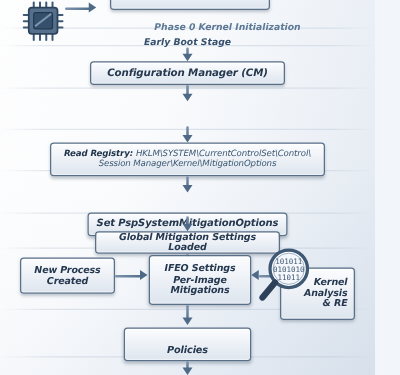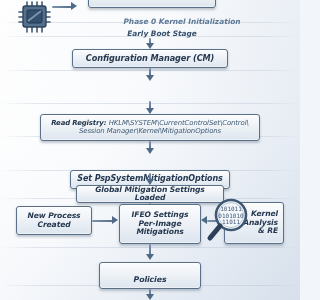--- a/index.html
+++ b/index.html
@@ -37,21 +37,21 @@
     padding:1px 3px;
   }
   .box .inner{width:100%;}
   .lbl{
     position:absolute;
     font-style:italic;font-weight:bold;
     color:#5d7996;
     text-align:center;
     white-space:nowrap;
   }
-  .lbl.dark{color:#36506d;padding-left:12px;}
+  .lbl.dark{color:#36506d;}
   
   .vline{
     position:absolute;width:2px;
     background:linear-gradient(180deg,#7d93ad,#55708d);
     border-radius:1px;
   }
   .hline{
     position:absolute;height:2px;
     background:linear-gradient(90deg,#7d93ad,#55708d);
     border-radius:1px;
@@ -183,21 +183,21 @@
     <span class="inner">
       <span>IFEO Settings</span><br>
       <span>Per-Image</span><br>
       <span>Mitigations</span>
     </span>
   </div>
 
   <div class="hline" style="left:207px;top:220px;width:19px;"></div>
   <div class="arrowleft" style="left:201px;top:216px;"></div>
 
-  <div class="box" style="left:224px;top:202px;width:60px;height:42px;font-size:7.6px;justify-content:center;padding-right:5px;">
+  <div class="box" style="left:224px;top:214px;width:60px;height:42px;font-size:7.6px;justify-content:center;padding-right:5px;">
     <span class="inner" style="text-align:right;">
       <span>Kernel</span><br>
       <span>Analysis</span><br>
       <span>&amp; RE</span>
     </span>
   </div>
 
   <svg id="magnifier" viewBox="0 0 48 48">
     <circle cx="26" cy="19" r="15" fill="#ffffff" stroke="#3f5873" stroke-width="2.6"></circle>
     <circle cx="26" cy="19" r="12.5" fill="#f4f7fb" stroke="#9fb2c8" stroke-width="0.8"></circle>

